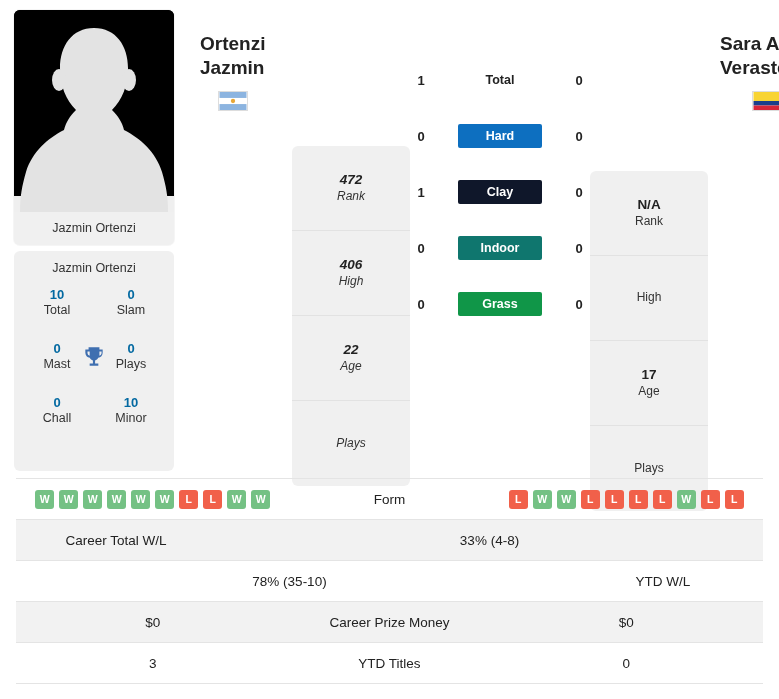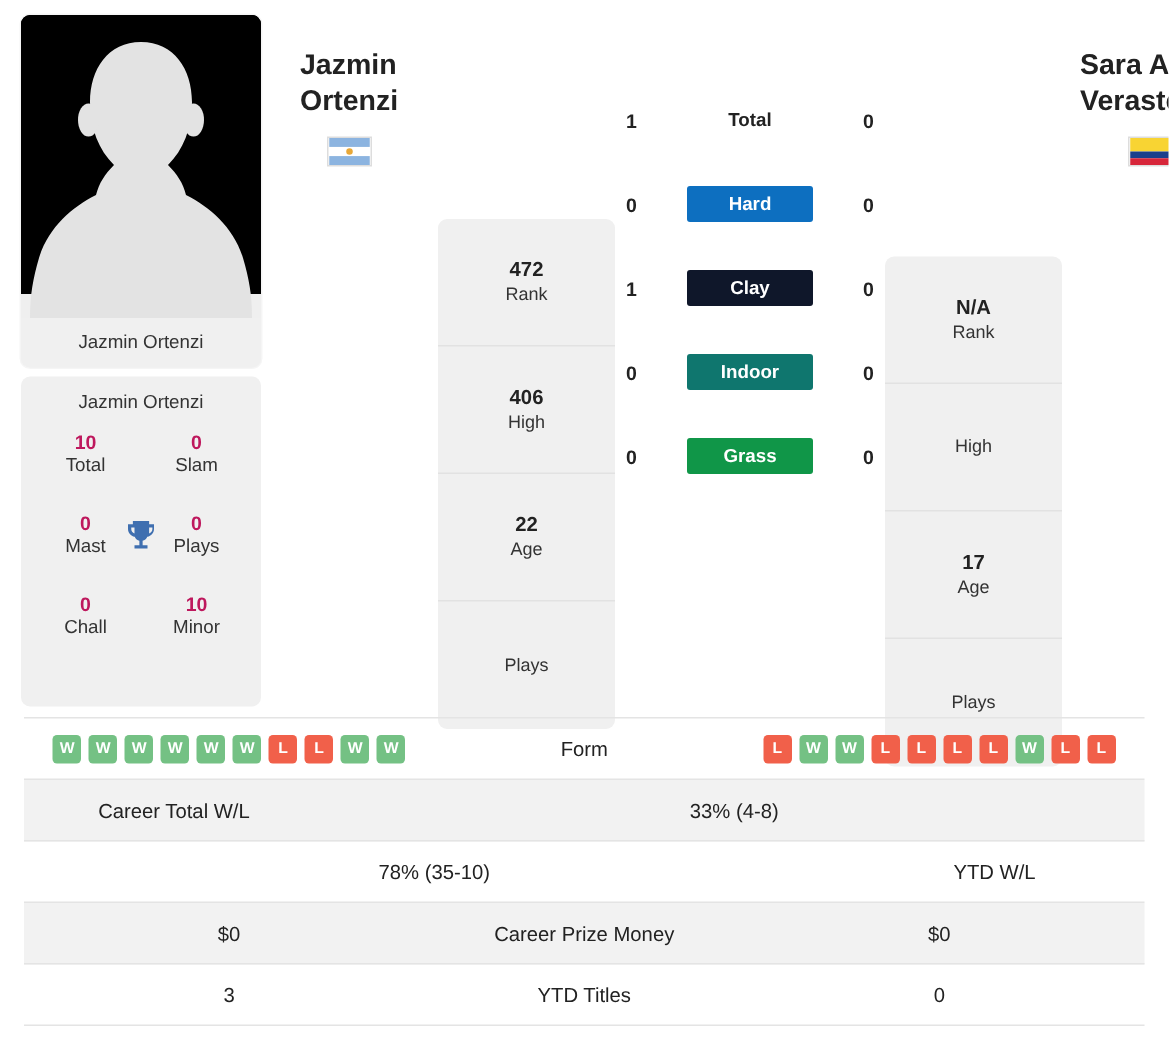--- a/index.html
+++ b/index.html
@@ -61,21 +61,21 @@
     color: #333333;
     padding: 2px 0 12px 0;
   }
   .titles-grid {
     display: grid;
     grid-template-columns: 1fr 1fr;
     row-gap: 22px;
     position: relative;
   }
   .tstat { text-align: center; line-height: 1.25; }
-  .tstat .num { font-size: 13px; font-weight: bold; color: #be185d; }
+  .tstat .num { font-size: 13px; font-weight: bold; color: #0369a1; }
   .tstat .lbl { font-size: 12.5px; color: #333333; }
   .trophy {
     position: absolute;
     left: 50%;
     top: 50%;
     transform: translate(-50%, -50%);
     width: 26px; height: 26px;
   }
   .trophy svg { width: 100%; height: 100%; display: block; }
 
@@ -145,21 +145,21 @@
     font-size: 12.5px;
   }
 
   
   .mid-col { flex: 0 0 118px; width: 118px; }
   .mid-card {
     background: #f0f0f0;
     border-radius: 6px;
     overflow: hidden;
   }
-  .mid-card.leftcard { margin-top: 136px; }
+  .mid-card.leftcard { margin-top: 136px; font-style: italic; }
   .mid-card.rightcard { margin-top: 161px; }
   .mid-item {
     height: 85px;
     display: flex;
     flex-direction: column;
     align-items: center;
     justify-content: center;
     border-bottom: 1px solid #e2e2e2;
     line-height: 1.3;
   }
@@ -267,22 +267,22 @@
               <path fill="#3f6fb0" d="M7 3h10v2h3v3c0 2.4-1.8 4.4-4.1 4.8C15.3 14.1 14.2 15 13 15.3V18h3v2H8v-2h3v-2.7
                        c-1.2-.3-2.3-1.2-2.9-2.5C5.8 12.4 4 10.4 4 8V5h3V3zm0 4H6v1c0 1.3.8 2.4 2 2.8V7zm10 0v3.8
                        c1.2-.4 2-1.5 2-2.8V7h-2z"></path>
             </svg>
           </div>
         </div>
       </div>
     </div>
 
     <div class="name-block left">
+      <div class="pname">Ortenzi</div>
       <div class="pname">Jazmin</div>
-      <div class="pname">Ortenzi</div>
       <div class="flag-wrap">
         <span class="flag">
           <svg viewBox="0 0 30 20">
             <rect width="30" height="20" fill="#ffffff"></rect>
             <rect width="30" height="6.6" y="0" fill="#8cb4e0"></rect>
             <rect width="30" height="6.6" y="13.4" fill="#8cb4e0"></rect>
             <circle cx="15" cy="10" r="2.4" fill="#e8a838"></circle>
           </svg>
         </span>
       </div>

